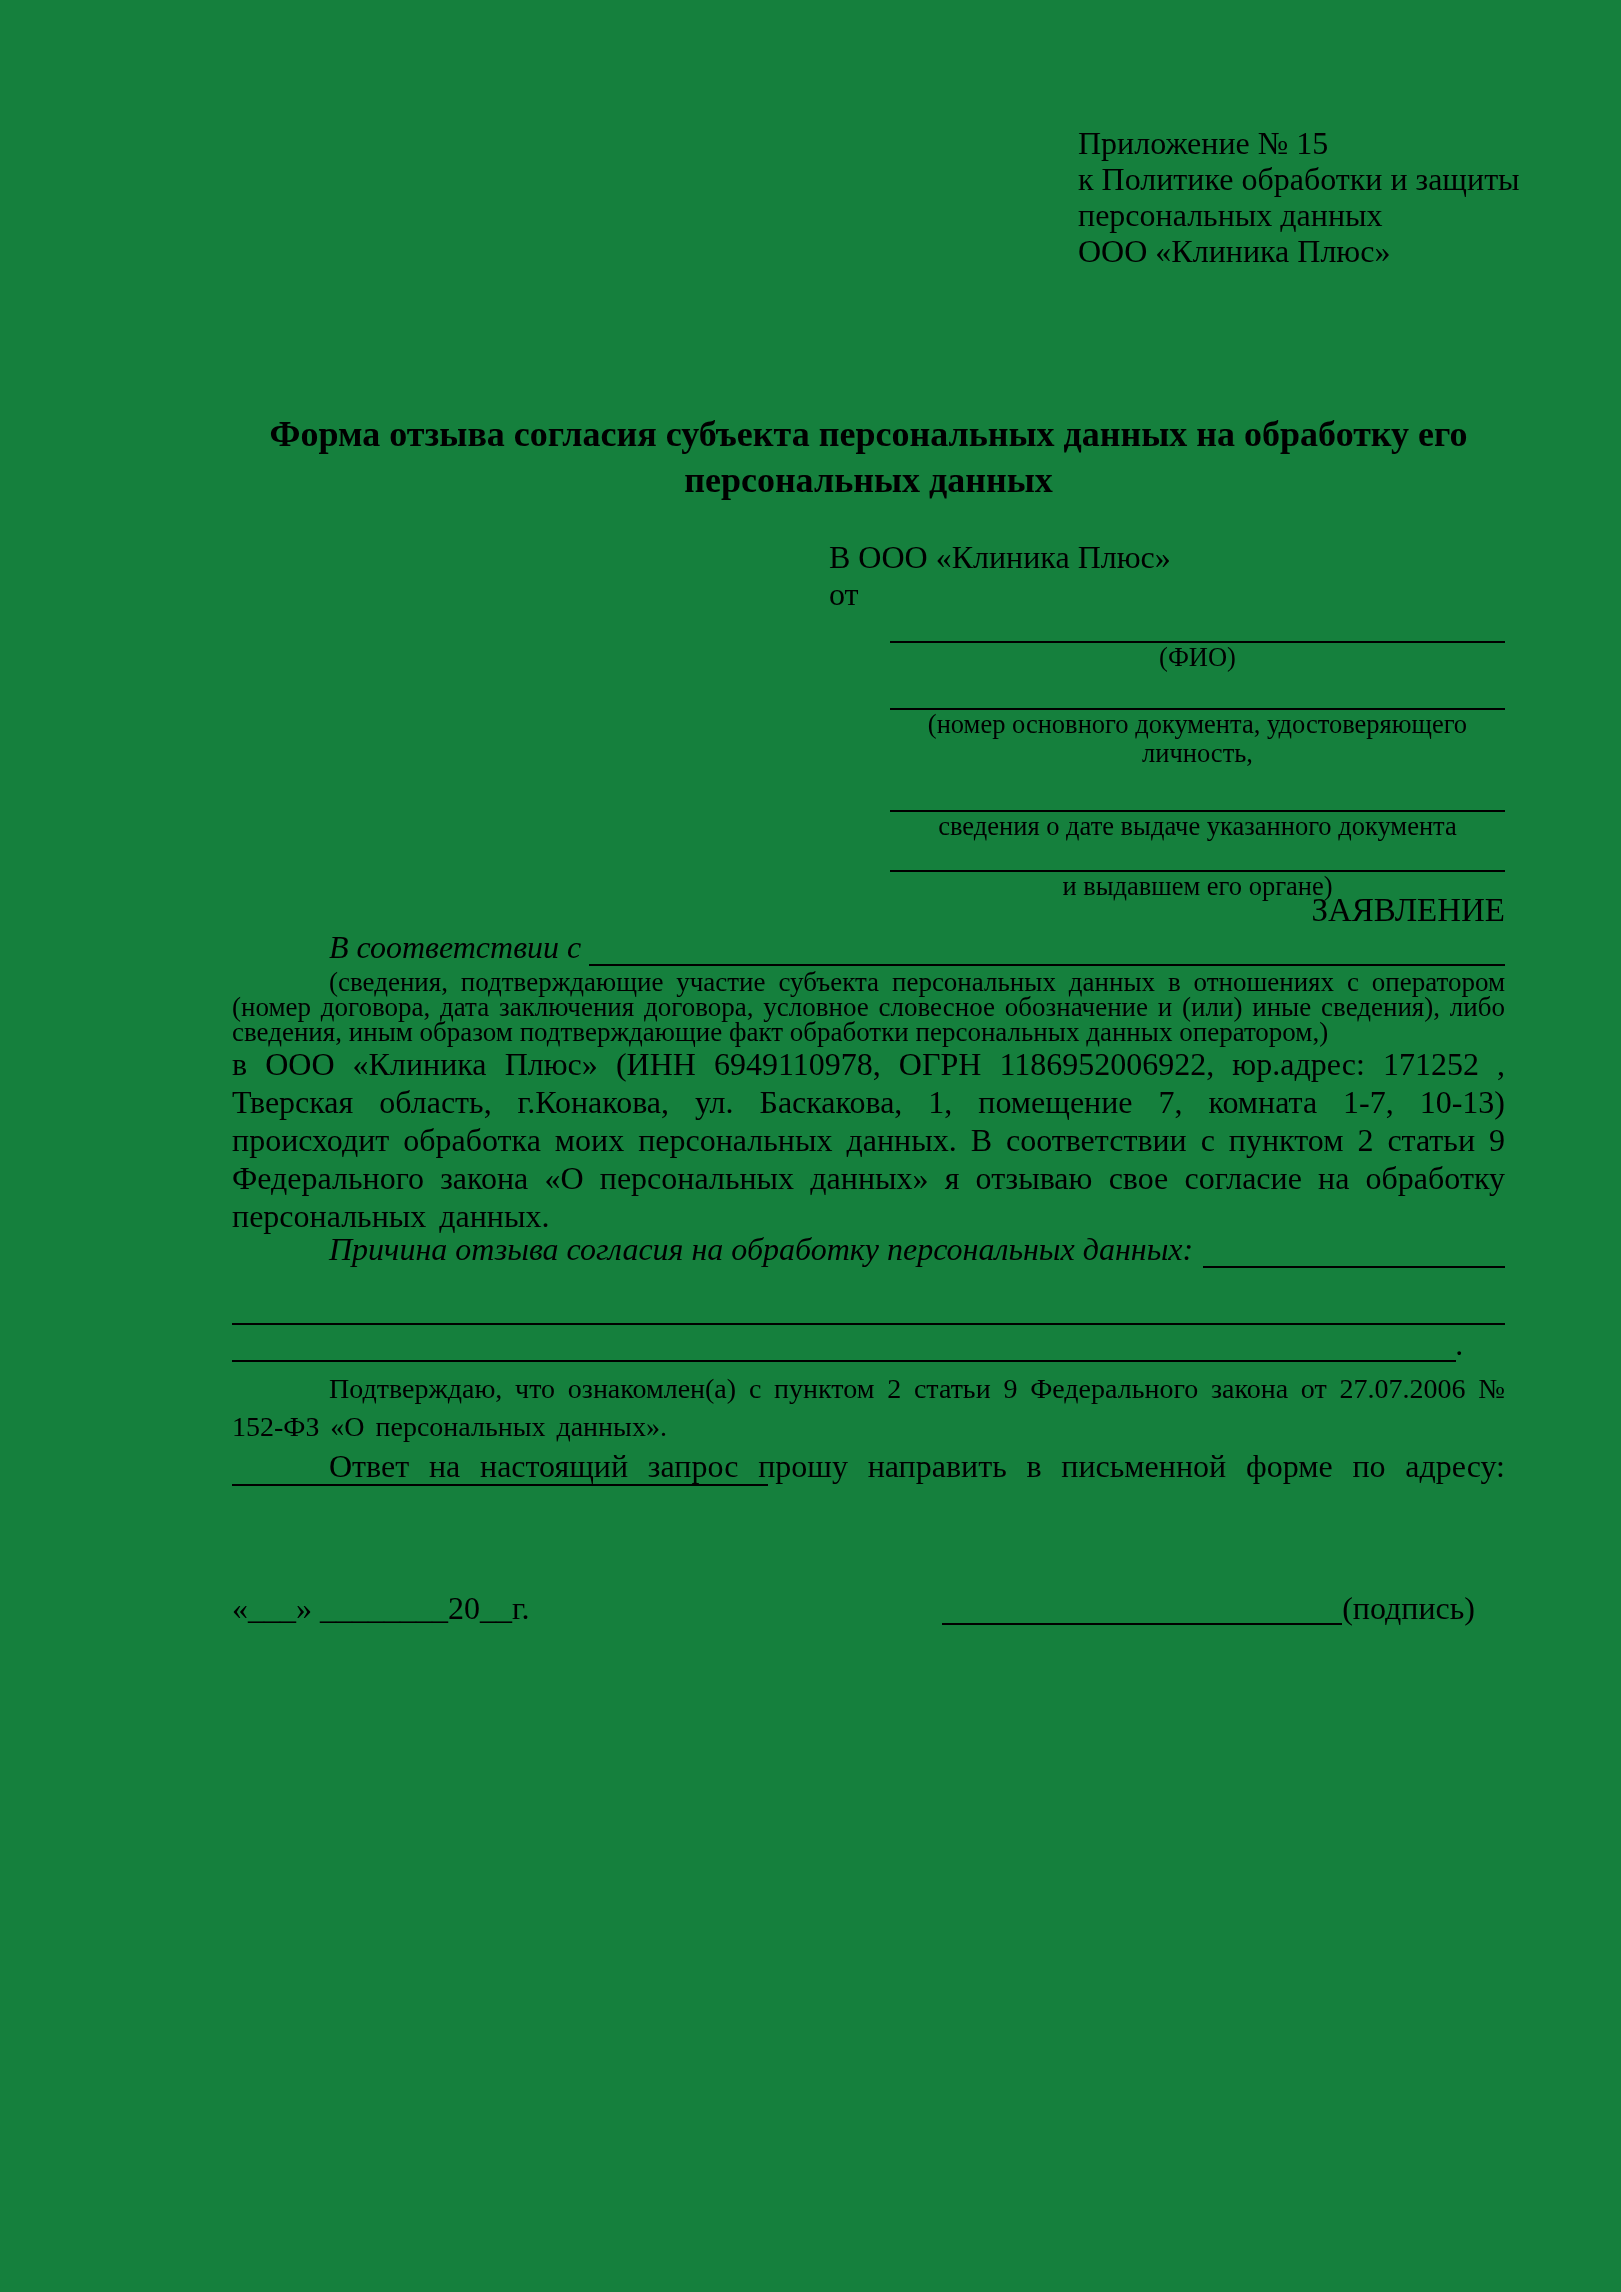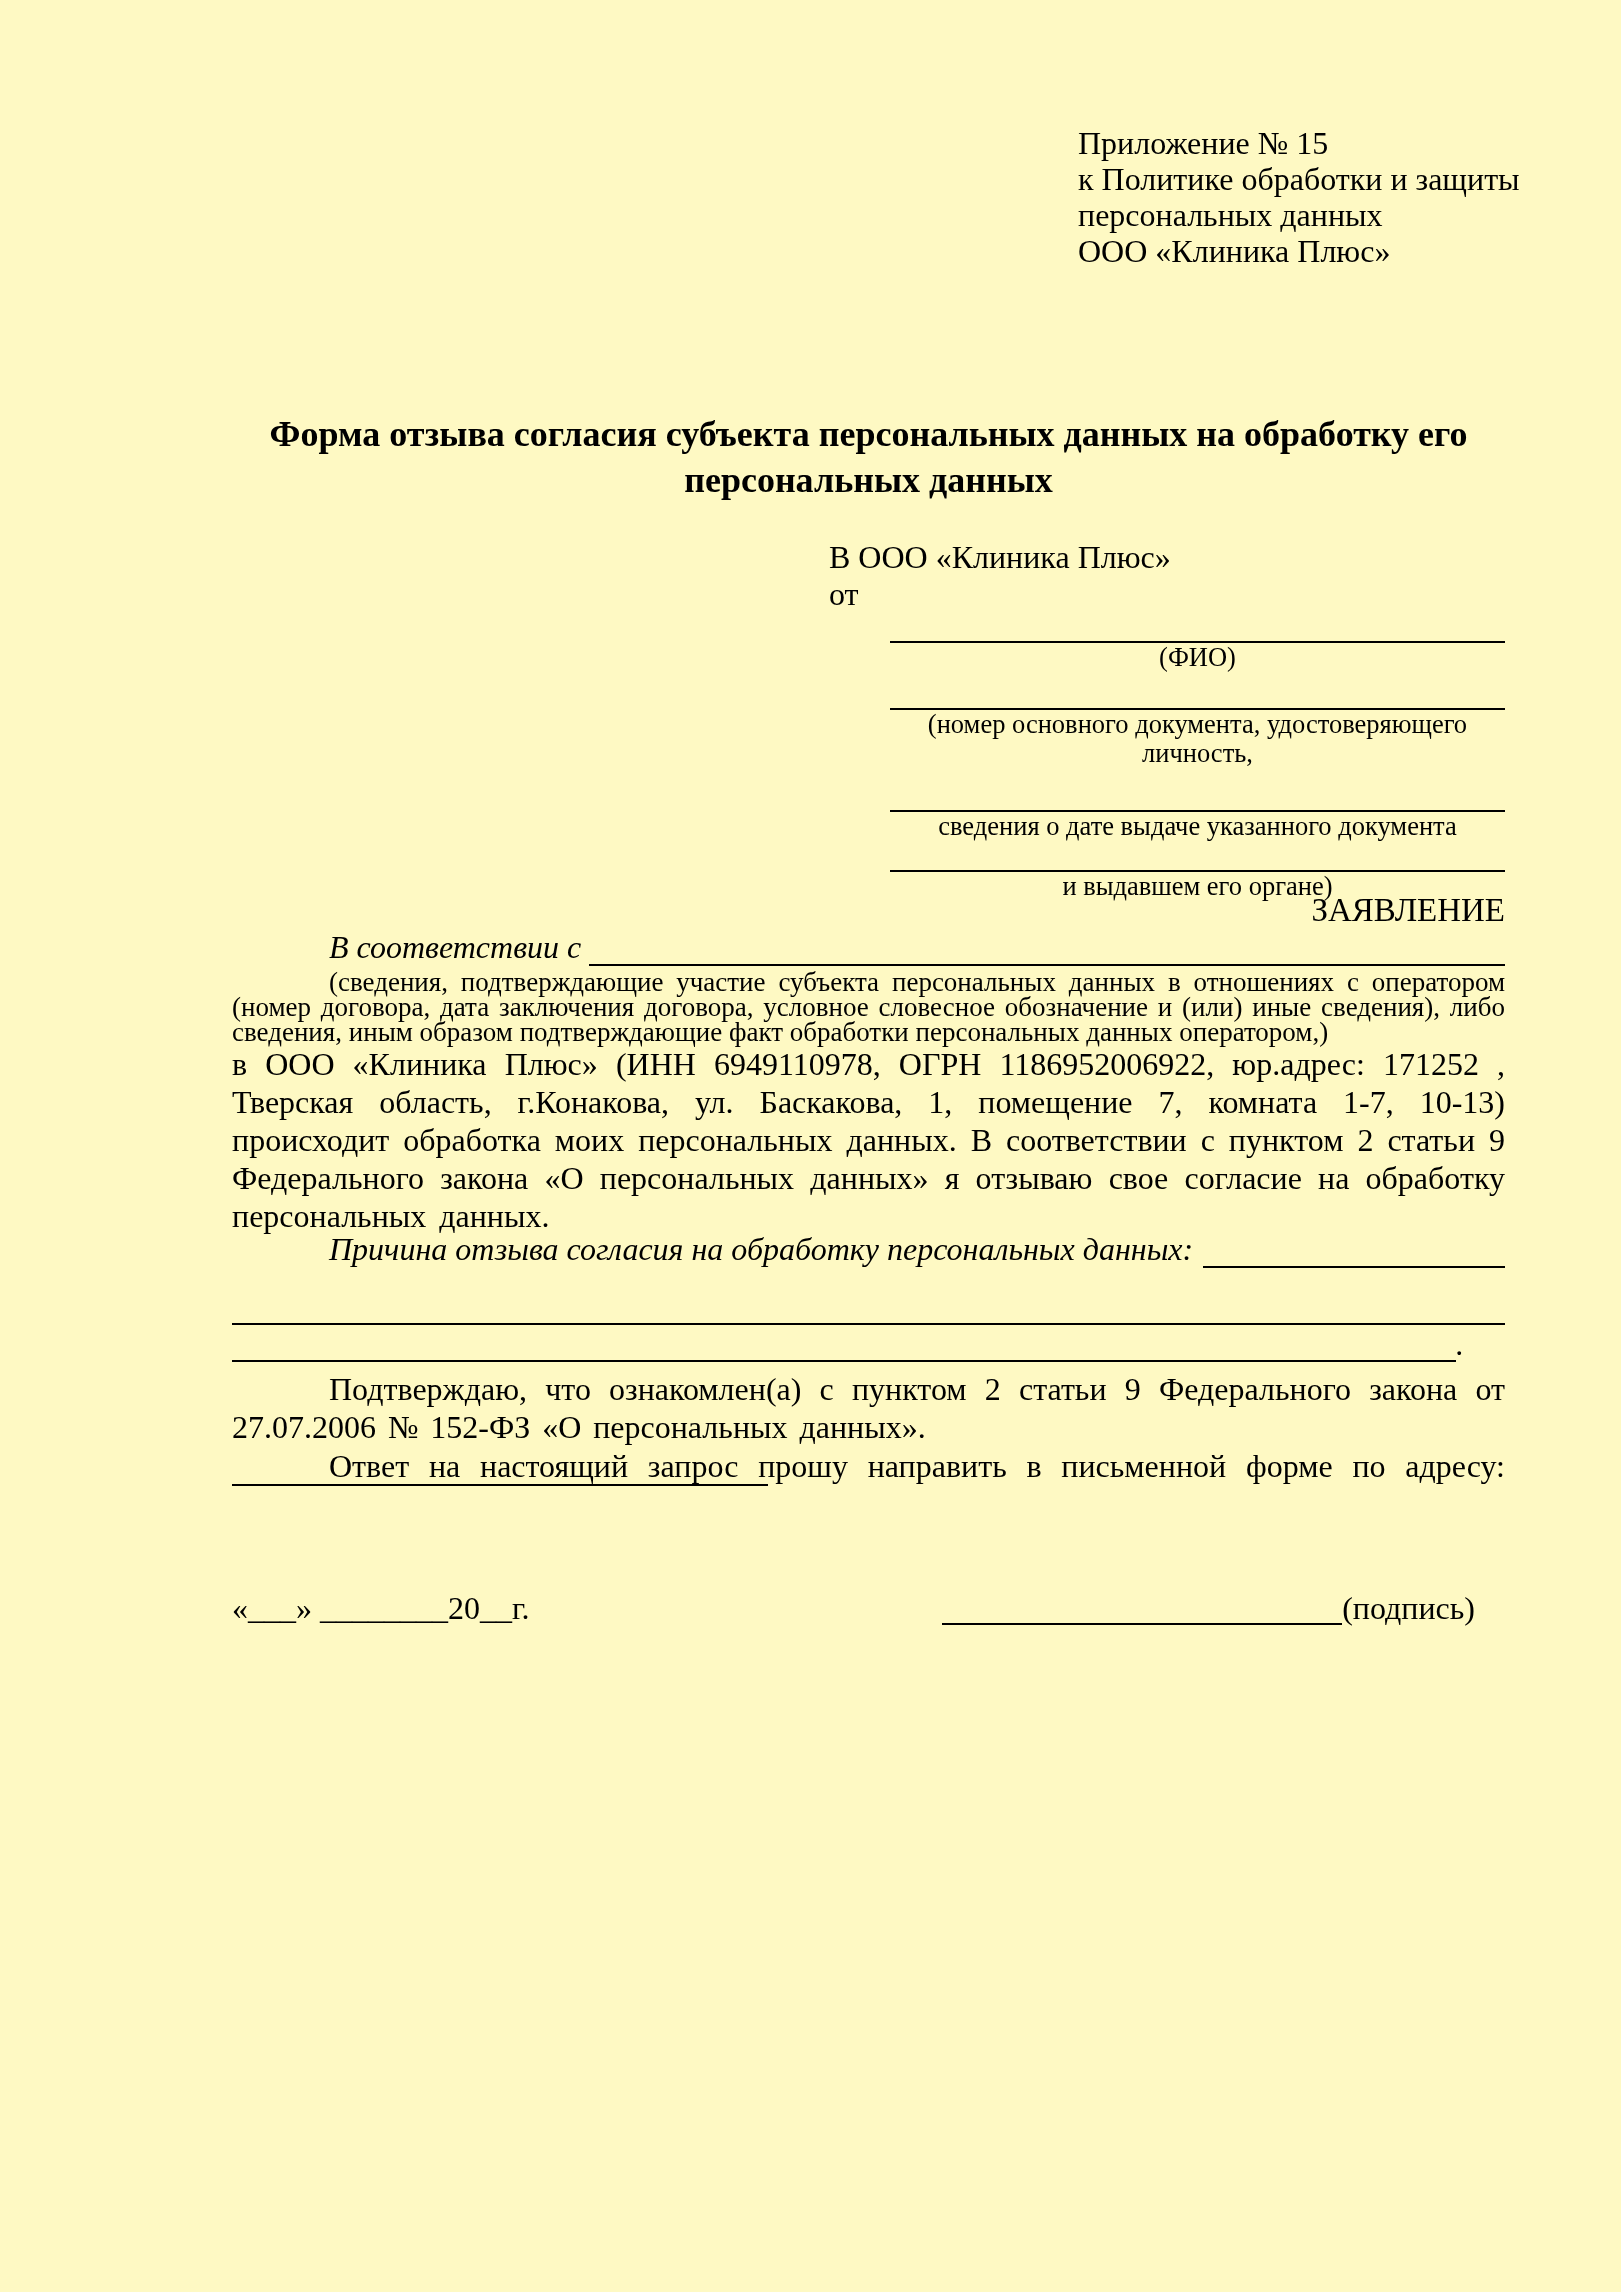--- a/index.html
+++ b/index.html
@@ -1,20 +1,20 @@
 <!DOCTYPE html>
 <html><head>
 <meta charset="utf-8">
 <style>
   html, body { margin: 0; padding: 0; background: #ffffff; }
   .page {
     position: relative;
     width: 1621px;
     height: 2293px;
-    background: #fef9c3;
+    background: #15803d;
     color: #000000;
     font-family: "Liberation Serif", "DejaVu Serif", serif;
     overflow: hidden;
   }
 
   
   .appendix {
     position: absolute;
     left: 1078px; top: 125px;
     font-size: 32px; line-height: 36px;
@@ -101,21 +101,21 @@
   .blank2 {
     position: absolute;
     left: 232px; top: 1327px; width: 1273px;
     font-size: 32px; line-height: 35px;
   }
   .blank2 .fill { flex: 0 0 1224px; }
 
   .confirm {
     position: absolute;
     left: 232px; top: 1370px; width: 1273px;
-    font-size: 32px; line-height: 38px;
+    font-size: 28px; line-height: 38px;
     text-align: justify;
     text-indent: 97px;
     word-spacing: 3.9px;
   }
 
   .answer1 {
     position: absolute;
     left: 232px; top: 1448px; width: 1273px;
     font-size: 32px; line-height: 37px;
     text-indent: 97px;

